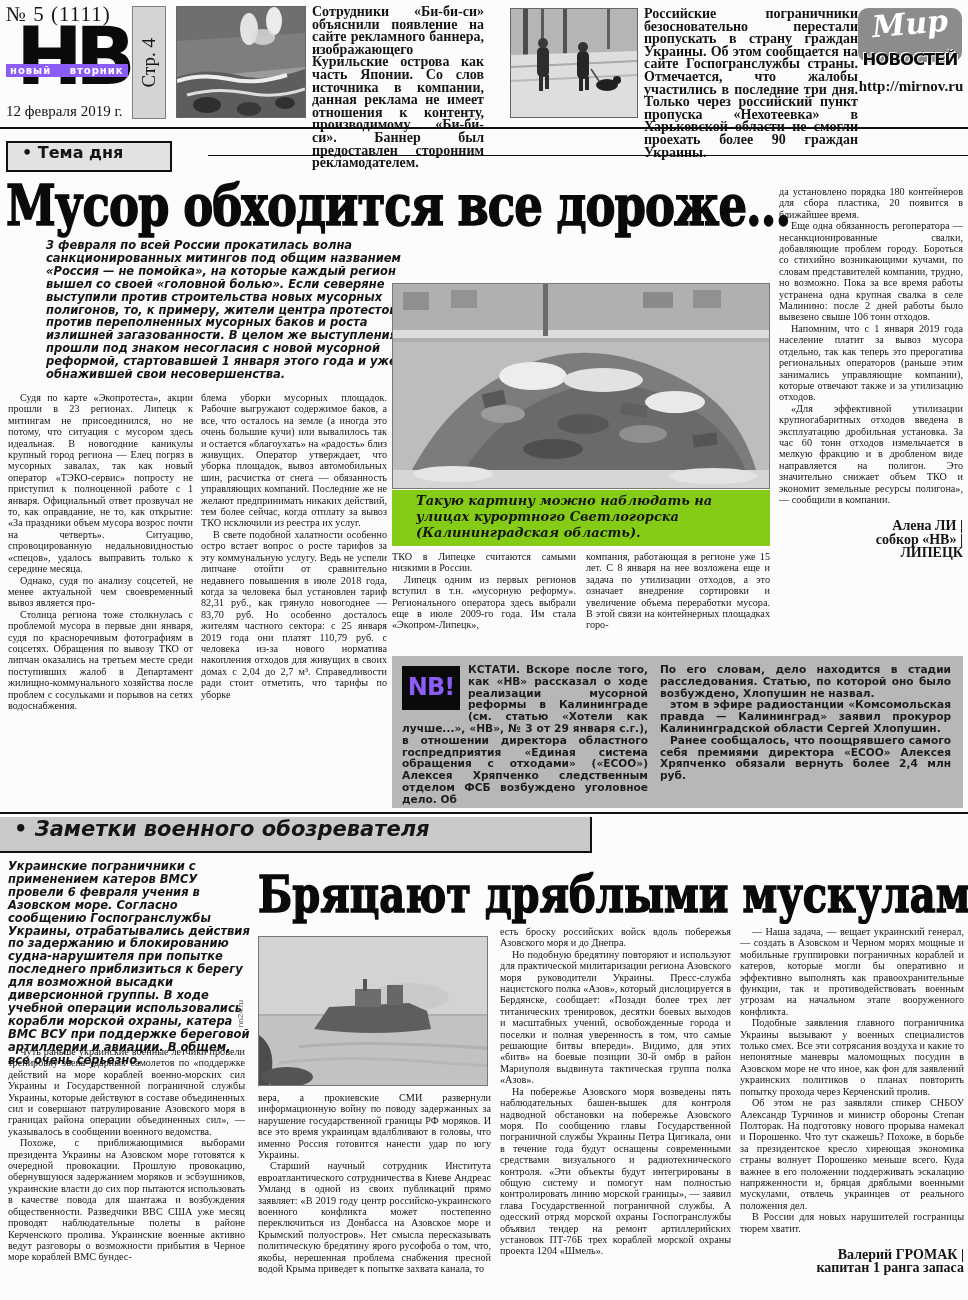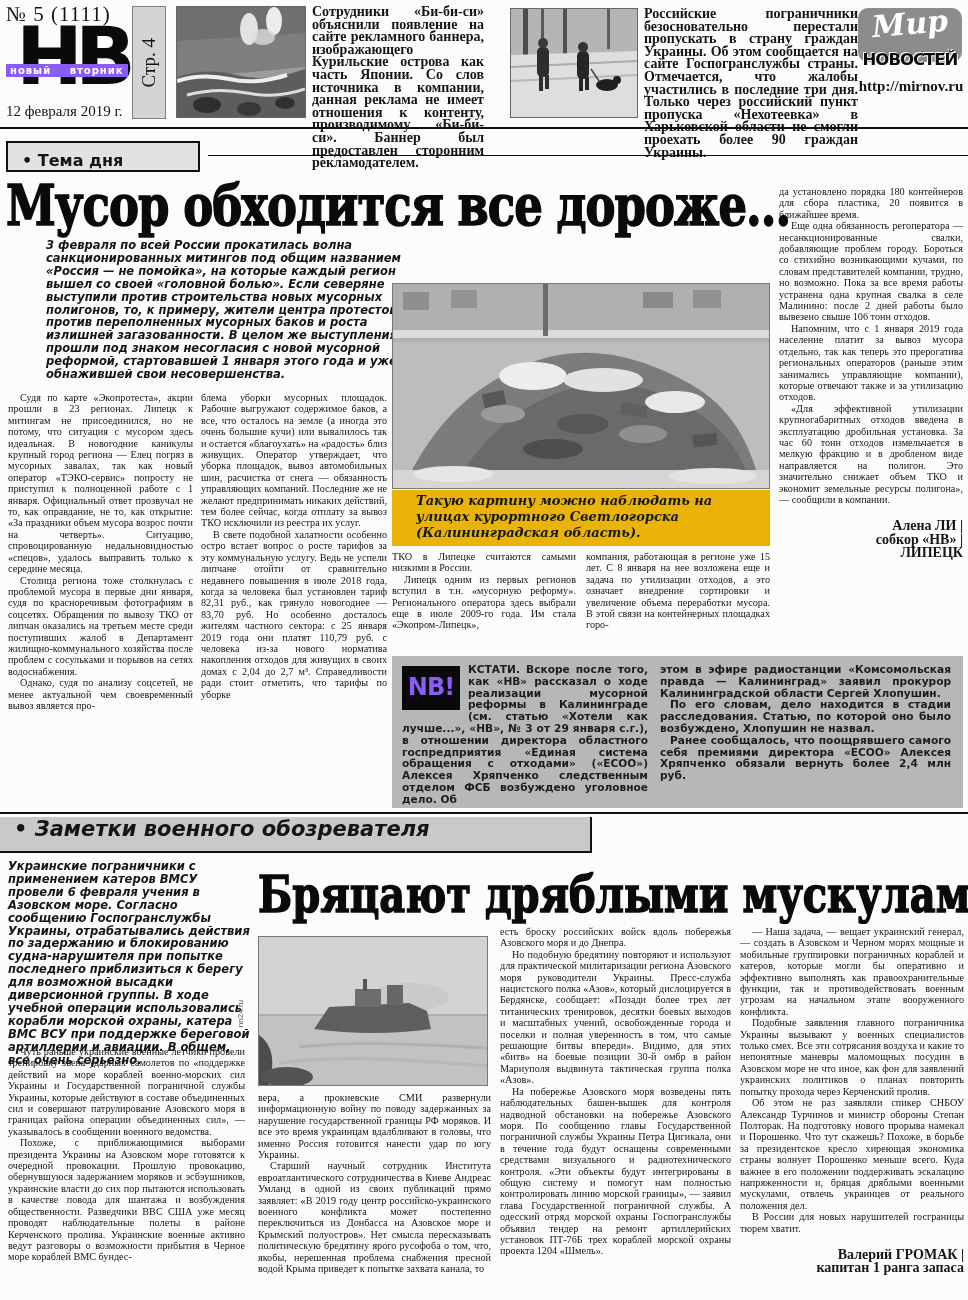--- a/index.html
+++ b/index.html
@@ -32,22 +32,22 @@
   .brand-box  { position:relative; width:104px; height:54px; background:#8c8c8c; border-radius:10px; }
   .brand-top  { position:absolute; left:0; right:0; top:-2px; font-family:"DejaVu Serif", serif; font-style:italic;
                 font-weight:bold; font-size:30px; color:#fff; transform:rotate(-5deg); }
   .brand-bottom { position:absolute; left:-2px; right:-2px; bottom:-7px; font-family:"DejaVu Sans", sans-serif;
                 font-weight:900; font-size:16.5px; letter-spacing:-1px; color:#0c0c0c;
                 text-shadow:1px 1px 0 #fcfcfc, -1px -1px 0 #fcfcfc; }
   .brand-url  { margin-top:16px; font-weight:bold; font-size:15px; }
   .rule-header{ left:0; top:127px; width:968px; height:2px; background:#111; }
 
   
-  .sec1-box   { left:6px; top:141px; width:194px; height:31px; background:#e2e2e2; border:2px solid #111;
-                display:flex; align-items:flex-end; padding-left:14px;
+  .sec1-box   { left:6px; top:141px; width:166px; height:31px; background:#e2e2e2; border:2px solid #111;
+                display:flex; align-items:flex-start; padding-left:14px;
                 font-family:"DejaVu Sans", sans-serif; font-weight:bold; font-size:16px; }
   .sec1-line  { left:208px; top:155px; width:760px; height:1px; background:#111; }
   .rule-mid   { left:0; top:812px; width:968px; height:2px; background:#111; }
   .sec2-bar   { left:0; top:817px; width:592px; height:36px; background:#c9c9c9; border-right:2px solid #111; border-bottom:2px solid #111;
                 display:flex; padding-left:14px;
                 font-family:"DejaVu Sans", sans-serif; font-weight:bold; font-style:italic; font-size:21px; }
 
   
   .headline   { font-family:"DejaVu Serif", serif; font-weight:bold; color:#0a0a0a;
                 -webkit-text-stroke:1.2px #0a0a0a; white-space:nowrap; }
@@ -71,21 +71,21 @@
   .a2c2 { left:258px; top:1092px; width:233px; height:206px; }
   .a2c3 { left:500px; top:926px;  width:231px; height:372px; }
   .a2c4 { left:740px; top:926px;  width:224px; height:372px; }
 
   .byline { margin-top:14px; text-align:right; font-weight:bold; font-size:14px; line-height:13.5px; }
   .byline span { display:block; }
 
   
   .art-photo { border:1px solid #777; background:#bfbfbf; }
   .ph-garbage { left:392px; top:283px; width:378px; height:206px; }
-  .caption { left:392px; top:490px; width:378px; background:#eab308; padding:3px 10px 5px 24px;
+  .caption { left:392px; top:490px; width:378px; background:#84cc16; padding:3px 10px 5px 24px;
              font-family:"DejaVu Serif", serif; font-weight:bold; font-style:italic; font-size:13px; line-height:16px; }
   .ph-ship { left:258px; top:936px; width:230px; height:150px; }
   .photo-credit { left:236px; top:1000px; width:12px; font-family:"Liberation Sans", sans-serif;
                   font-size:8px; color:#555; writing-mode:vertical-rl; transform:rotate(180deg); }
 
   
   .aside { left:392px; top:656px; width:571px; height:152px; background:#b7b7b7; padding:8px 10px;
            font-family:"DejaVu Sans", sans-serif; font-weight:bold; font-size:10.6px; line-height:11.8px;
            color:#1c1c1c; }
   .aside-cols { display:flex; gap:12px; }
@@ -175,22 +175,22 @@
     <span>• Тема дня</span>
   </div>
   <div class="abs sec1-line"></div>
 
   <h1 class="abs headline headline-1">Мусор обходится все дороже...</h1>
 
   <p class="abs lede lede-1">3 февраля по всей России прокатилась волна санкционированных митингов под общим названием «Россия — не помойка», на которые каждый регион вышел со своей «головной болью». Если северяне выступили против строительства новых мусорных полигонов, то, к примеру, жители центра протестовали против переполненных мусорных баков и роста излишней загазованности. В целом же выступления прошли под знаком несогласия с новой мусорной реформой, стартовавшей 1 января этого года и уже обнажившей свои несовершенства.</p>
 
   <div class="abs col a1c1">
     <p>Судя по карте «Экопротеста», акции прошли в 23 регионах. Липецк к митингам не присоединился, но не потому, что ситуация с мусором здесь идеальная. В новогодние каникулы крупный город региона — Елец погряз в мусорных завалах, так как новый оператор «ТЭКО-сервис» попросту не приступил к полноценной работе с 1 января. Официальный ответ прозвучал не то, как оправдание, не то, как открытие: «За праздники объем мусора возрос почти на четверть». Ситуацию, спровоцированную недальновидностью «спецов», удалось выправить только к середине месяца.</p>
+    <p>Однако, судя по анализу соцсетей, не менее актуальной чем своевременный вывоз является про-</p>
     <p>Столица региона тоже столкнулась с проблемой мусора в первые дни января, судя по красноречивым фотографиям в соцсетях. Обращения по вывозу ТКО от липчан оказались на третьем месте среди поступивших жалоб в Департамент жилищно-коммунального хозяйства после проблем с сосульками и порывов на сетях водоснабжения.</p>
-    <p>Однако, судя по анализу соцсетей, не менее актуальной чем своевременный вывоз является про-</p>
   </div>
 
   <div class="abs col a1c2">
     <p class="cont">блема уборки мусорных площадок. Рабочие выгружают содержимое баков, а все, что осталось на земле (а иногда это очень большие кучи) или вывалилось так и остается «благоухать» на «радость» близ живущих. Оператор утверждает, что уборка площадок, вывоз автомобильных шин, расчистка от снега — обязанность управляющих компаний. Последние же не желают предпринимать никаких действий, тем более сейчас, когда отплату за вывоз ТКО исключили из реестра их услуг.</p>
     <p>В свете подобной халатности особенно остро встает вопрос о росте тарифов за эту коммунальную услугу. Ведь не успели липчане отойти от сравнительно недавнего повышения в июле 2018 года, когда за человека был установлен тариф 82,31 руб., как грянуло новогоднее — 83,70 руб. Но особенно досталось жителям частного сектора: с 25 января 2019 года они платят 110,79 руб. с человека из-за нового норматива накопления отходов для живущих в своих домах с 2,04 до 2,7 м³. Справедливости ради стоит отметить, что тарифы по уборке</p>
   </div>
 
   <div class="abs art-photo ph-garbage">
     <svg width="376" height="204" viewBox="0 0 376 204">
       <rect width="376" height="204" fill="#bdbdbd"></rect>
@@ -242,22 +242,22 @@
     </div>
   </div>
 
   <div class="abs aside">
     <div class="aside-cols">
       <div class="aside-c1">
         <div class="nb-badge">NB!</div>
         <span>КСТАТИ. Вскоре после того, как «НВ» рассказал о ходе реализации мусорной реформы в Калининграде (см. статью «Хотели как лучше...», «НВ», № 3 от 29 января с.г.), в отношении директора областного госпредприятия «Единая система обращения с отходами» («ЕСОО») Алексея Хряпченко следственным отделом ФСБ возбуждено уголовное дело. Об</span>
       </div>
       <div class="aside-c2">
+        <p>По его словам, дело находится в стадии расследования. Статью, по которой оно было возбуждено, Хлопушин не назвал.</p>
         <p>этом в эфире радиостанции «Комсомольская правда — Калининград» заявил прокурор Калининградской области Сергей Хлопушин.</p>
-        <p>По его словам, дело находится в стадии расследования. Статью, по которой оно было возбуждено, Хлопушин не назвал.</p>
         <p>Ранее сообщалось, что поощрявшего самого себя премиями директора «ЕСОО» Алексея Хряпченко обязали вернуть более 2,4 млн руб.</p>
       </div>
     </div>
   </div>
 
   <div class="abs rule-mid"></div>
 
   <div class="abs sec2-bar">
     <span>• Заметки военного обозревателя</span>
   </div>

